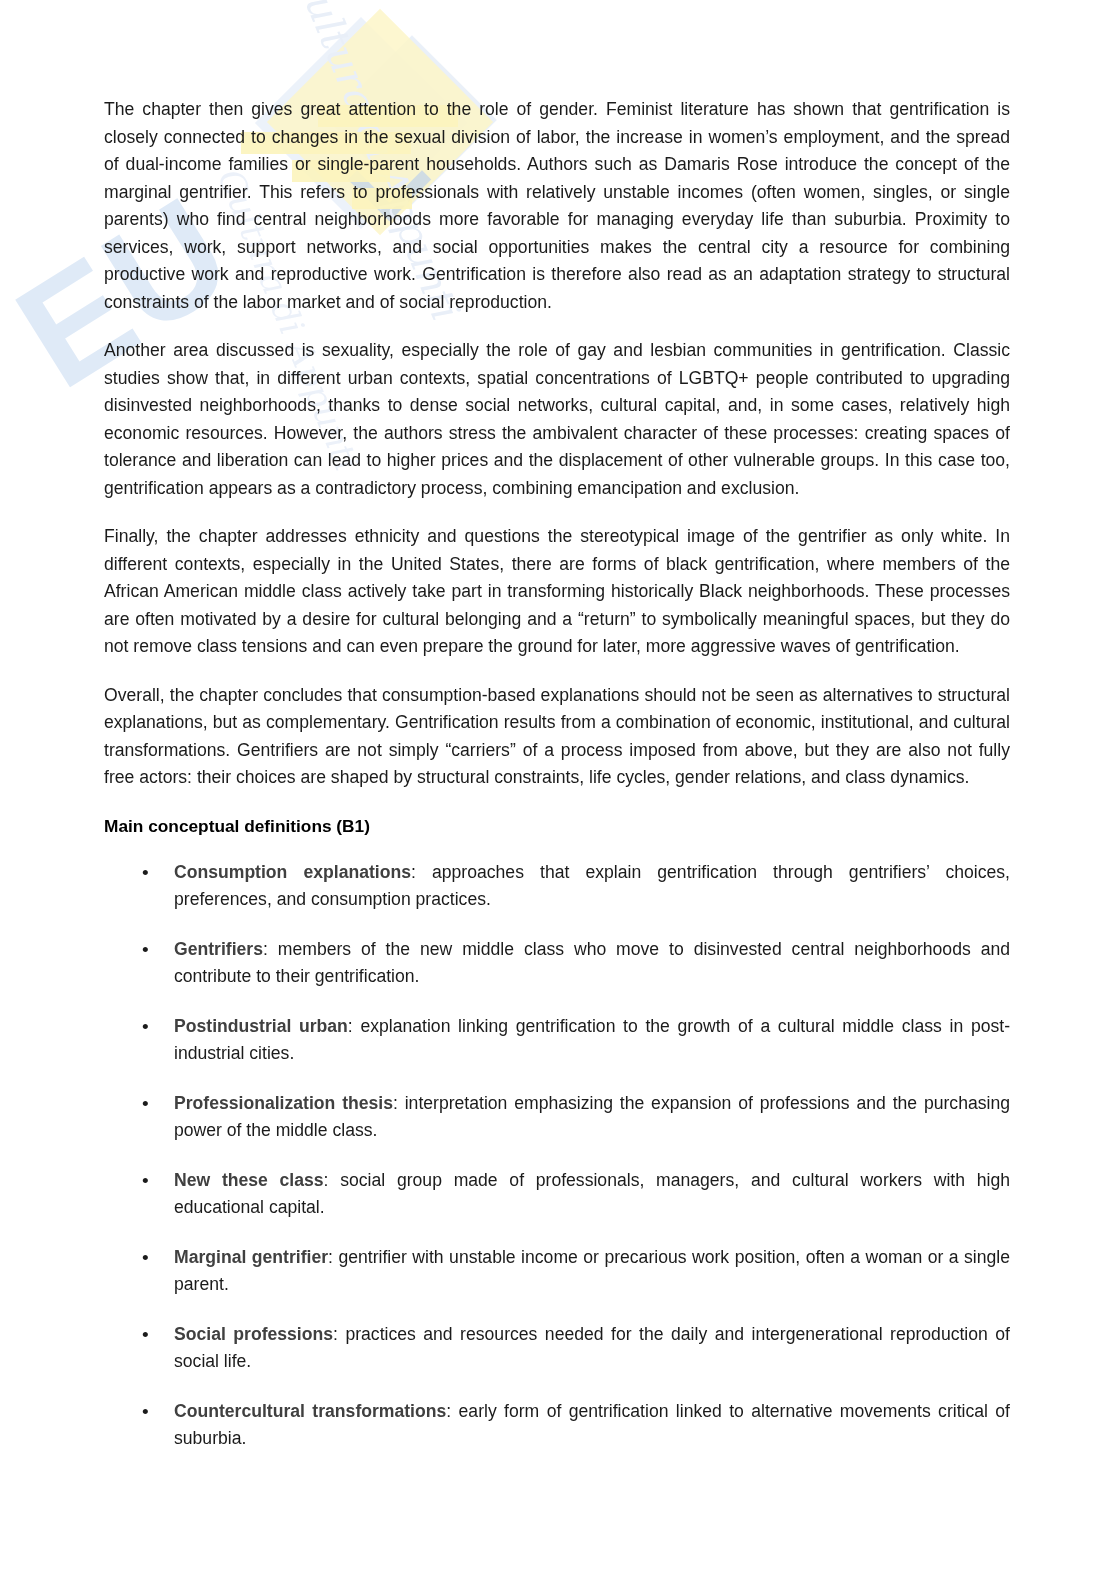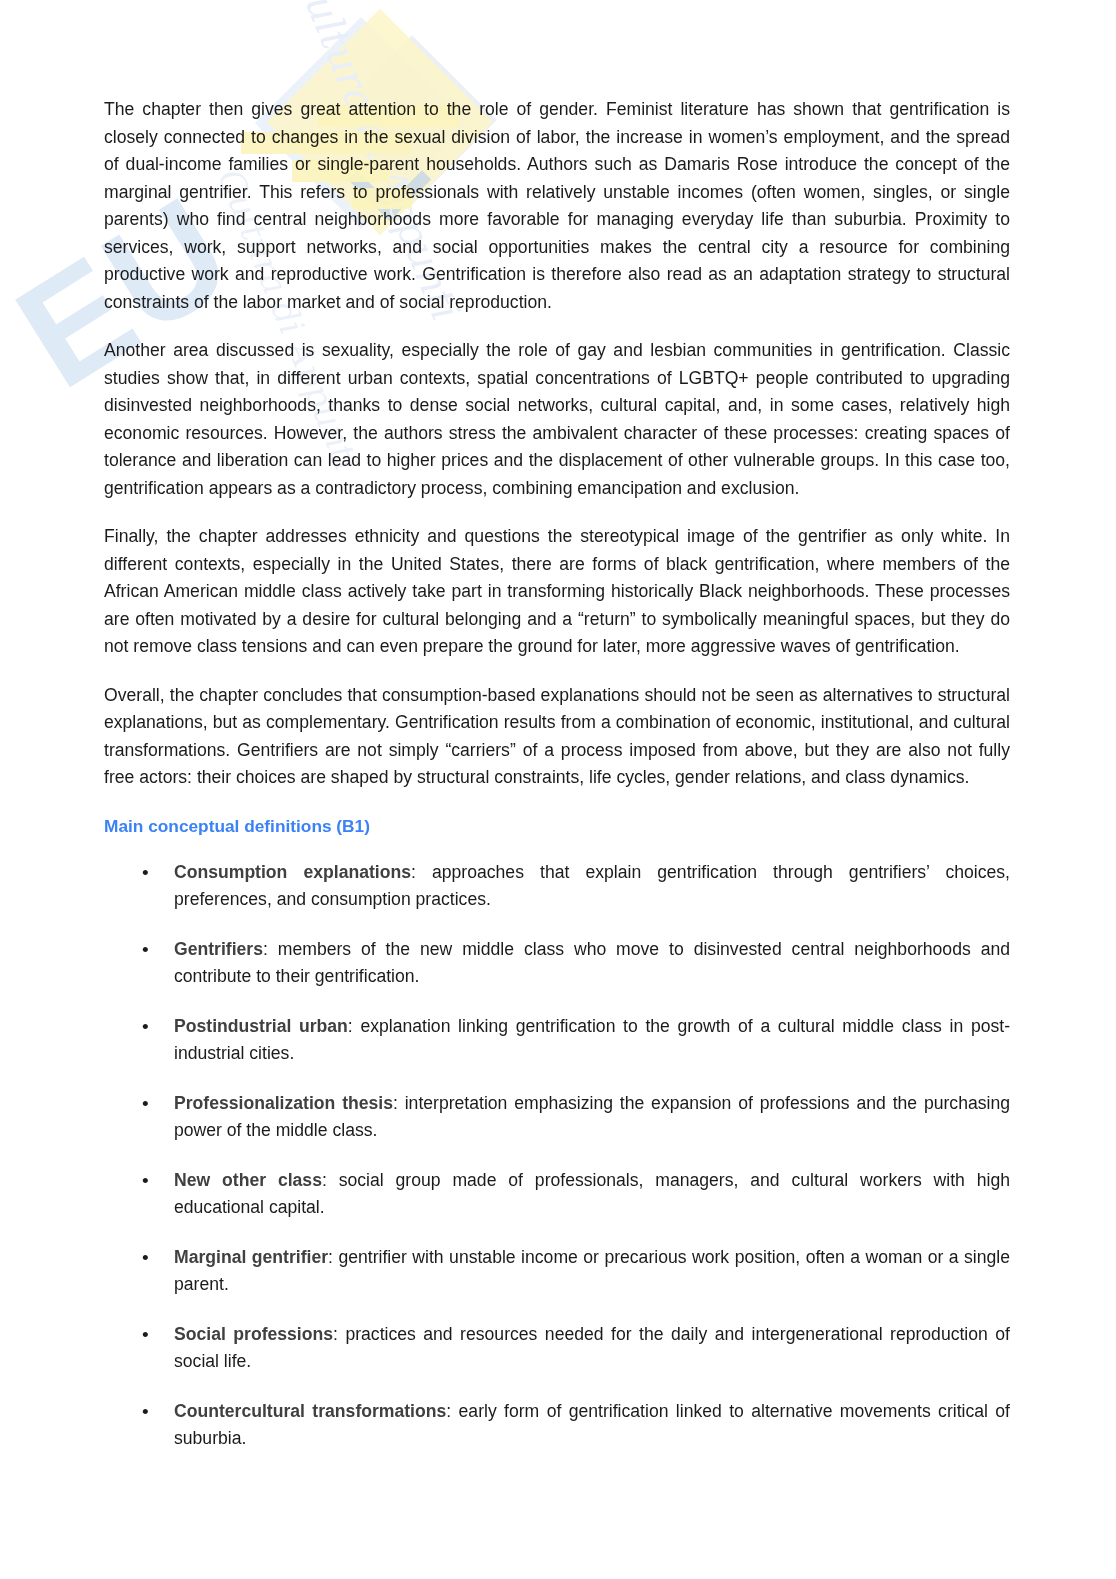--- a/index.html
+++ b/index.html
@@ -122,21 +122,21 @@
     line-height: 27.5px;
     color: #1b1b1b;
     text-align: justify;
     text-justify: inter-word;
   }
   h2.section-heading {
     margin: 0 0 20px 0;
     font-size: 17.3px;
     line-height: 26px;
     font-weight: bold;
-    color: #3b82f6;
+    color: #000000;
   }
   ul.deflist {
     margin: 0;
     padding: 0;
     list-style: none;
   }
   ul.deflist > li {
     position: relative;
     margin: 0 0 22px 0;
     padding-left: 70px;
@@ -196,21 +196,21 @@
       <li>
         <span class="bullet">•</span><span class="term">Gentrifiers</span><span class="term-sep">: </span><span>members of the new middle class who move to disinvested central neighborhoods and contribute to their gentrification.</span>
       </li>
       <li>
         <span class="bullet">•</span><span class="term">Postindustrial urban</span><span class="term-sep">: </span><span>explanation linking gentrification to the growth of a cultural middle class in post-industrial cities.</span>
       </li>
       <li>
         <span class="bullet">•</span><span class="term">Professionalization thesis</span><span class="term-sep">: </span><span>interpretation emphasizing the expansion of professions and the purchasing power of the middle class.</span>
       </li>
       <li>
-        <span class="bullet">•</span><span class="term">New other class</span><span class="term-sep">: </span><span>social group made of professionals, managers, and cultural workers with high educational capital.</span>
+        <span class="bullet">•</span><span class="term">New these class</span><span class="term-sep">: </span><span>social group made of professionals, managers, and cultural workers with high educational capital.</span>
       </li>
       <li>
         <span class="bullet">•</span><span class="term">Marginal gentrifier</span><span class="term-sep">: </span><span>gentrifier with unstable income or precarious work position, often a woman or a single parent.</span>
       </li>
       <li>
         <span class="bullet">•</span><span class="term">Social professions</span><span class="term-sep">: </span><span>practices and resources needed for the daily and intergenerational reproduction of social life.</span>
       </li>
       <li>
         <span class="bullet">•</span><span class="term">Countercultural transformations</span><span class="term-sep">: </span><span>early form of gentrification linked to alternative movements critical of suburbia.</span>
       </li>

